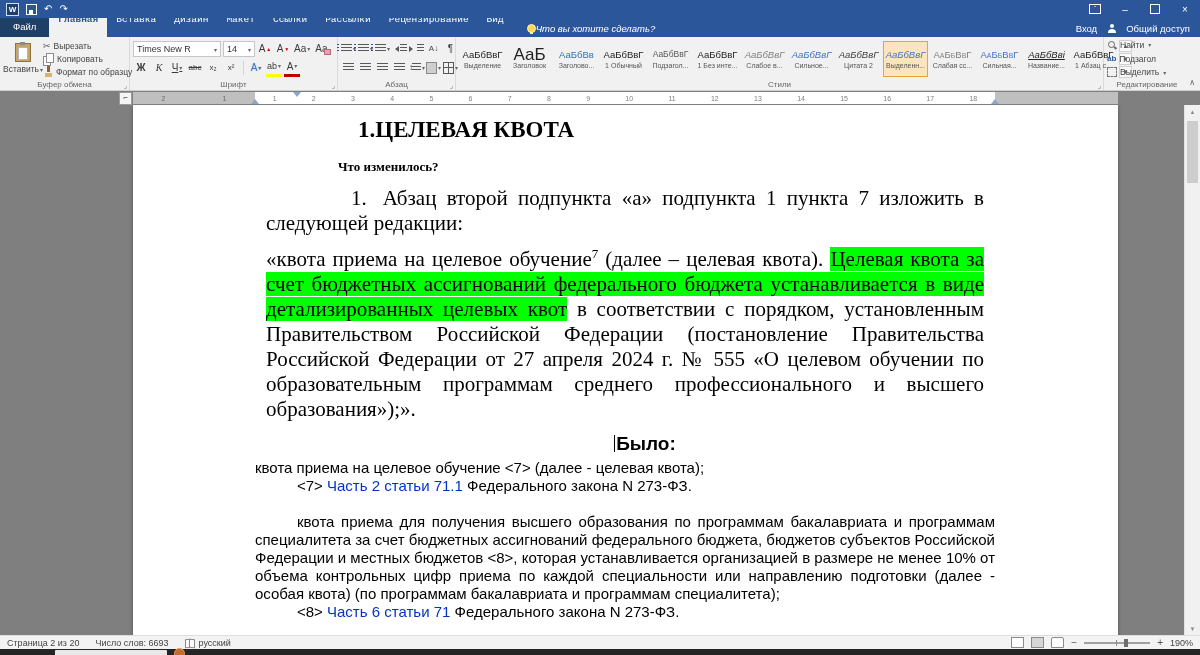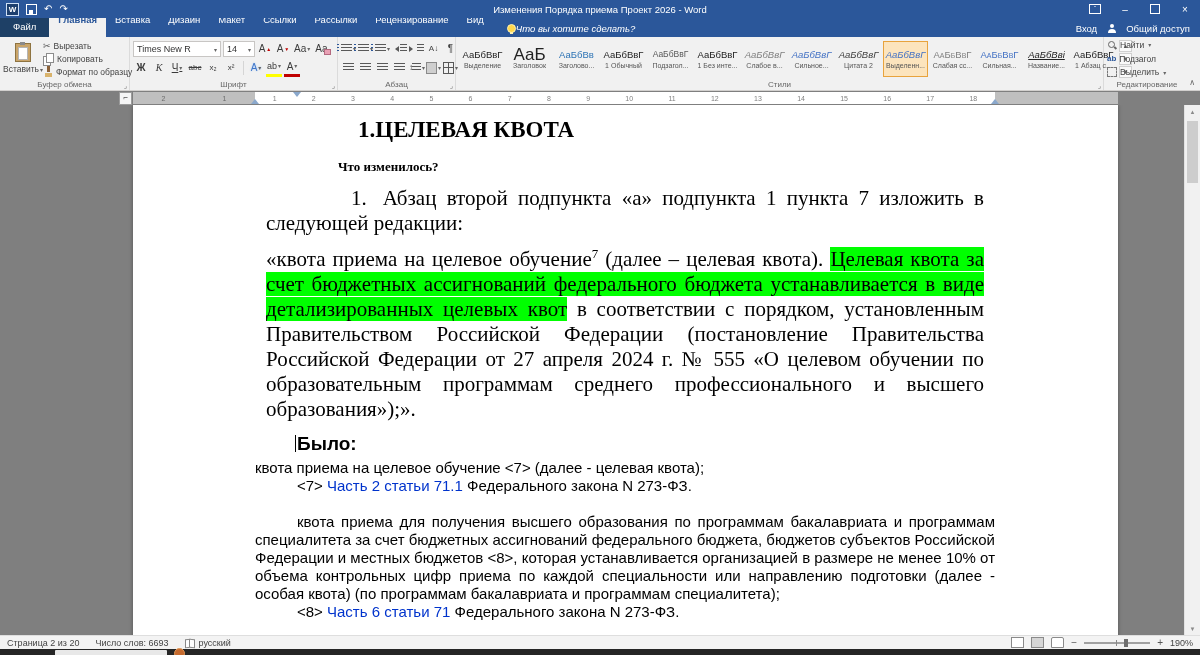--- a/index.html
+++ b/index.html
@@ -16,21 +16,21 @@
   .tb-glyph{font-size:10px;line-height:10px;color:#fff;}
   .title-text{position:absolute;left:0;right:0;text-align:center;font-size:9.5px;color:#fff;pointer-events:none;}
   .win-controls{margin-left:auto;display:flex;align-items:center;gap:0;}
   .win-btn{width:30px;height:18px;display:flex;align-items:center;justify-content:center;font-size:10px;color:#fff;}
   .ic-restore{width:8px;height:8px;border:1px solid #fff;position:relative;}
   .ic-ribbonopts{width:10px;height:8px;border:1px solid #fff;font-size:6px;line-height:7px;text-align:center;}
 
   
   .tabrow{height:19px;background:#2b579a;display:flex;align-items:flex-end;color:#fff;}
   .tab-file{padding:3px 13px;font-size:9.5px;background:#1e4066;height:13px;}
-  .rtab{padding:10px 9px;font-size:9.5px;height:13px;cursor:default;}
+  .rtab{padding:10px 9px;font-size:9.5px;height:13px;cursor:default;font-family:Liberation Mono, monospace;}
   .rtab.active{background:#f1f1f1;color:#2b579a;font-weight:bold;}
   .tellme{display:flex;align-items:center;margin-left:14px;padding-bottom:3px;font-size:9.5px;font-style:italic;}
   .bulb{width:7px;height:7px;border-radius:50%;background:#ffd84d;border:1px solid #fff2b0;position:relative;}
   .bulb::after{content:"";position:absolute;left:2px;top:7px;width:3px;height:2px;background:#fff2b0;}
   .tabrow-right{margin-left:auto;display:flex;align-items:center;gap:10px;padding:0 10px 3px 0;font-size:9.5px;}
   .person{width:9px;height:9px;position:relative;display:inline-block;}
   .person::before{content:"";position:absolute;left:2.5px;top:0;width:4px;height:4px;border-radius:50%;background:#fff;}
   .person::after{content:"";position:absolute;left:0.5px;top:4.5px;width:8px;height:4px;border-radius:4px 4px 0 0;background:#fff;}
 
   
@@ -147,21 +147,21 @@
         box-shadow:0 0 4px rgba(0,0,0,.35);box-sizing:border-box;
         padding:8px 123px 0 122px;color:#000;}
   .serif{font-family:"Liberation Serif",serif;}
   .doc-heading{font-size:23px;font-weight:bold;margin:4px 0 16px 103px;font-family:"Liberation Serif",serif;}
   .doc-sub{font-size:13px;font-weight:bold;margin:0 0 3px 83px;font-family:"Liberation Serif",serif;}
   .doc-para{font-size:21px;line-height:25px;text-align:justify;margin:11px;}
   .p1-indent{text-indent:85px;}
   .p1-gap{display:inline-block;width:16px;}
   .hl{background:#00ff00;}
   .fn-sup{font-size:13px;vertical-align:super;line-height:0;}
-  .bylo{font-size:19px;font-weight:bold;margin:3px 0 4px 40px;}
+  .bylo{font-size:19px;font-weight:bold;margin:3px 0 4px 40px;text-align:center;}
   .cursor{display:inline-block;width:1px;height:17px;background:#000;margin-right:1px;vertical-align:-2px;}
   .sans-line{font-size:15px;line-height:18px;margin:0;}
   .fn-line{margin-left:42px;font-size:15px;line-height:18px;}
   .sans-para{font-size:15px;line-height:18px;text-align:justify;text-indent:42px;margin:18px 0 0 0;}
   .doc-link{color:#0033cc;}
 
   
   .v-scroll{position:absolute;right:0;top:0;bottom:0;width:15px;background:#f1f1f1;border-left:1px solid #e2e2e2;}
   .scroll-arrow{height:13px;display:flex;align-items:center;justify-content:center;font-size:6px;color:#8a8a8a;}
   .scroll-thumb{position:absolute;left:2px;right:2px;top:16px;height:62px;background:#cdcdcd;}
@@ -193,21 +193,20 @@
 
 <div class="app">
 
   <div class="titlebar">
     <div class="qat">
       <span class="word-logo">W</span>
       <span class="ic-save"></span>
       <span class="tb-glyph">↶</span>
       <span class="tb-glyph">↷</span>
     </div>
-    <div class="title-text">Изменения Порядка приема Проект 2026 - Word</div>
     <div class="win-controls">
       <span class="win-btn">
           <span class="ic-ribbonopts">ˆ</span>
         </span>
       <span class="win-btn">–</span>
       <span class="win-btn">
           <span class="ic-restore"></span>
         </span>
       <span class="win-btn">×</span>
     </div>

